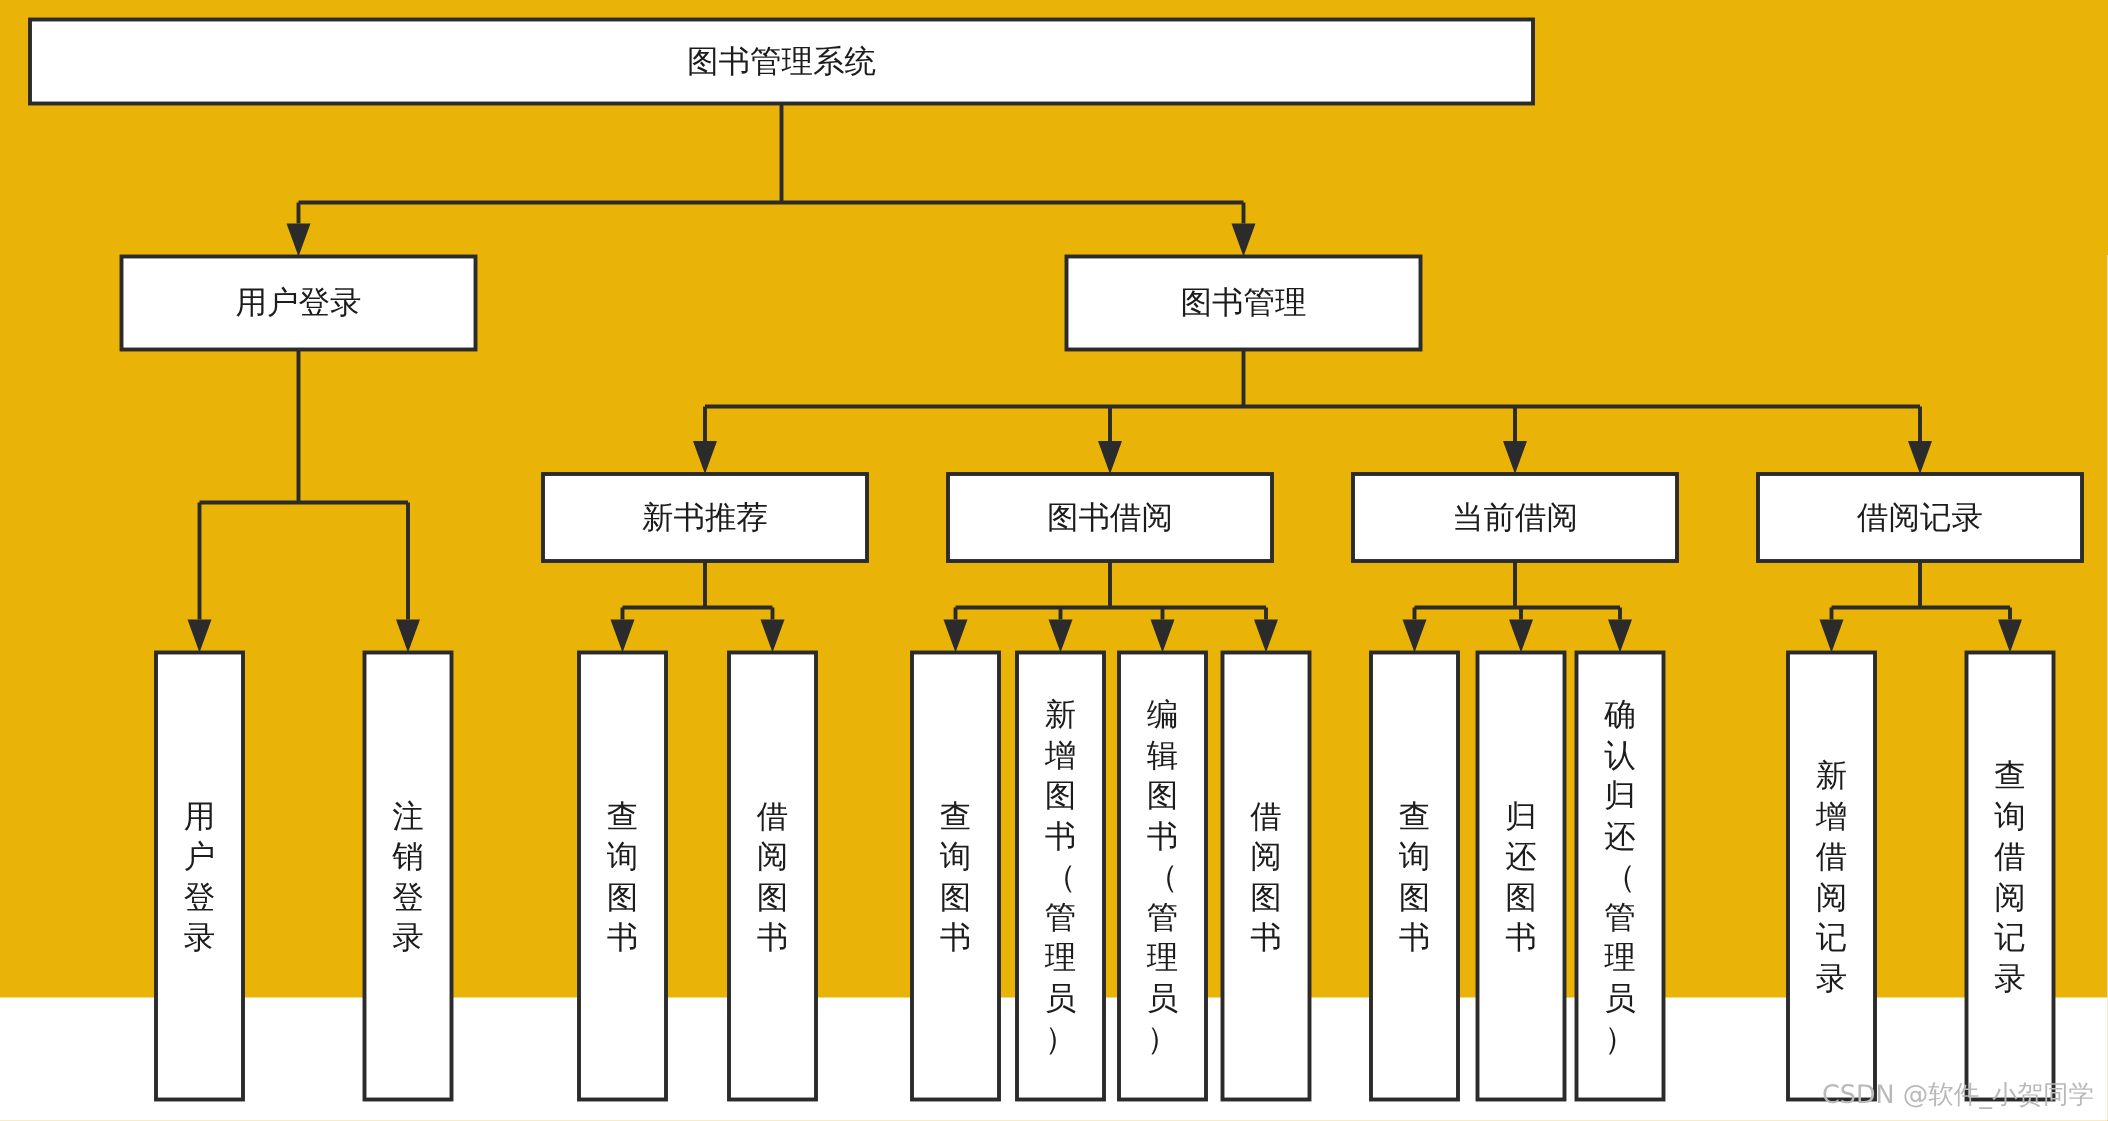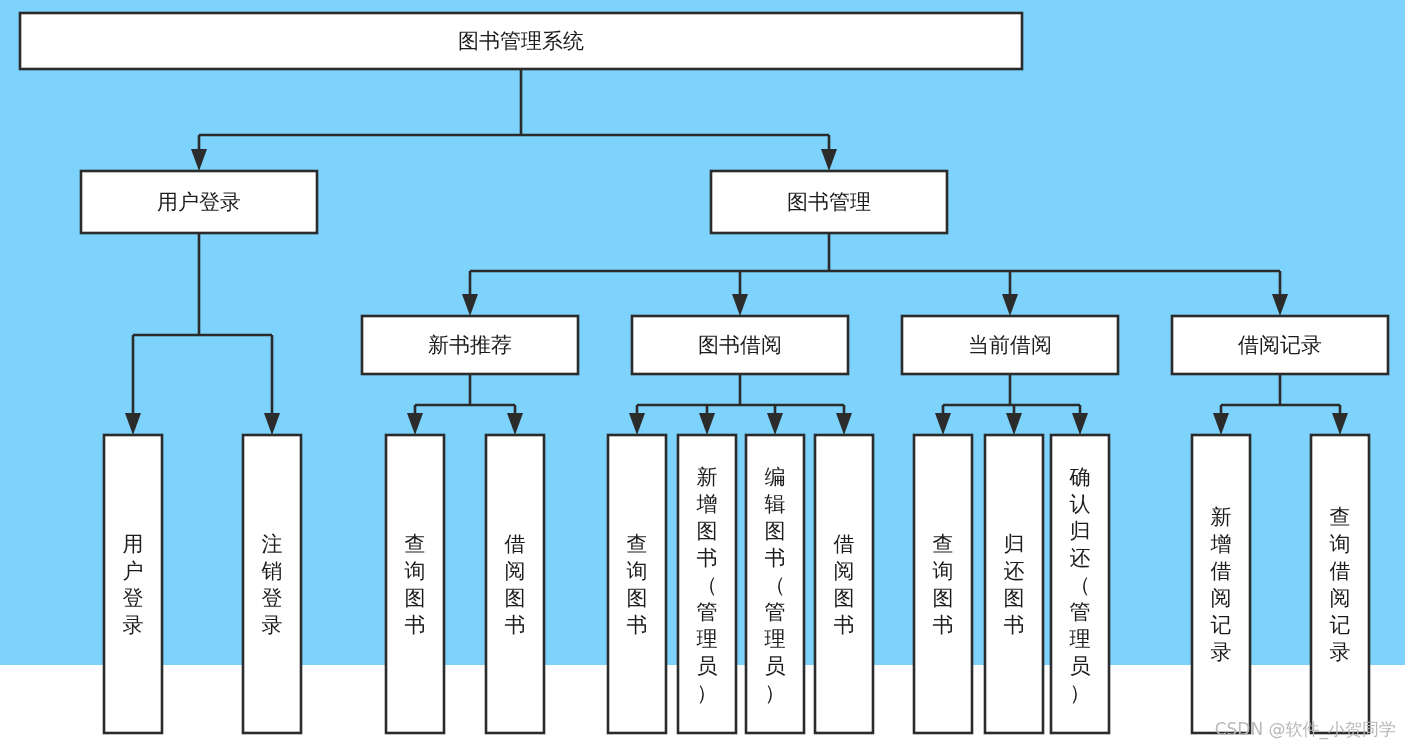--- a/index.html
+++ b/index.html
@@ -10,21 +10,21 @@
   body {
     width: 1405px;
     height: 747px;
     overflow: hidden;
     font-family: "DejaVu Sans", "Liberation Sans", sans-serif;
   }
   #diagram-root {
     position: relative;
     width: 1405px;
     height: 665px;
-    background: #7dd3fc;
+    background: #eab308;
   }
   svg#flowchart {
     display: block;
     width: 1405px;
     height: 747px;
   }
   .node-rect {
     fill: #ffffff;
     stroke: #2b2b2b;
     stroke-width: 2.6;

